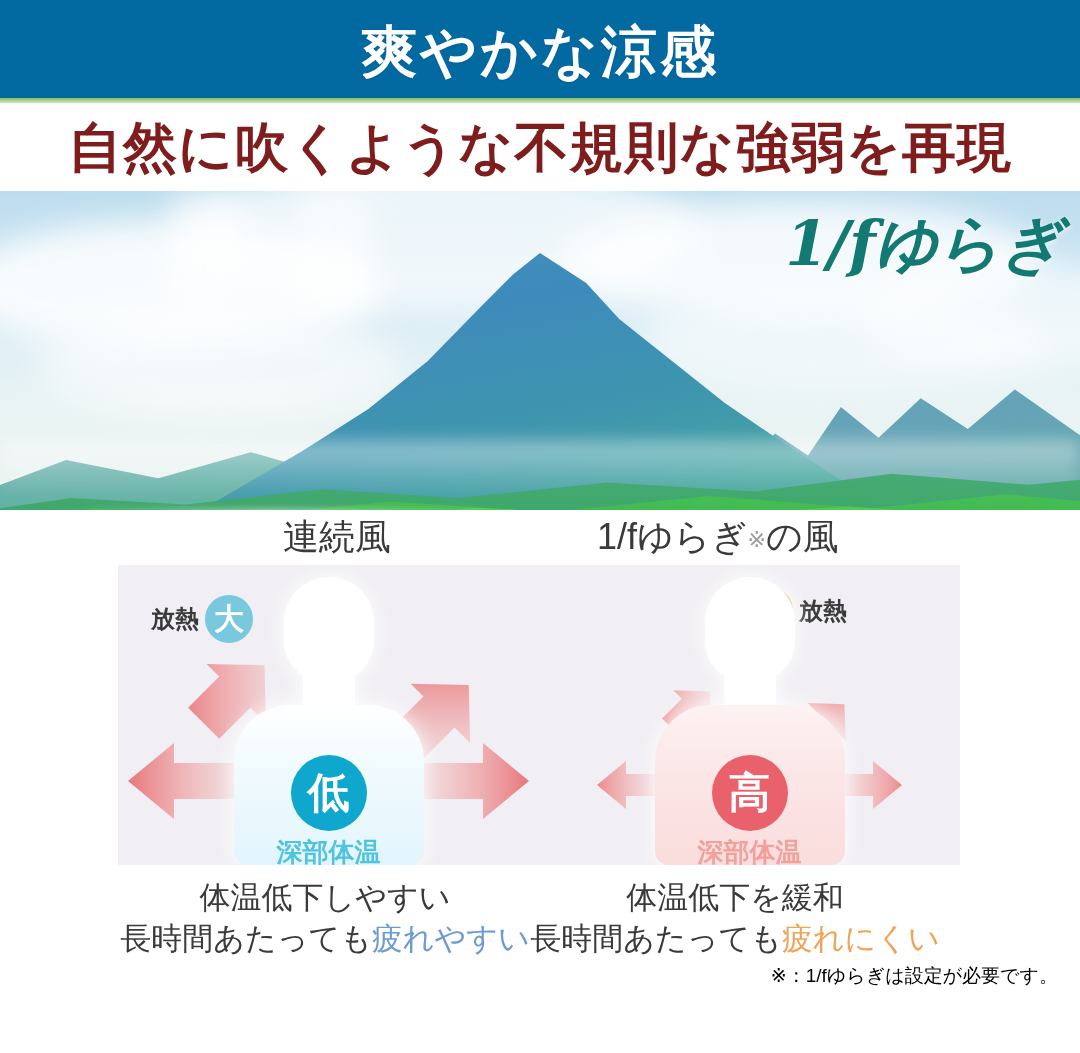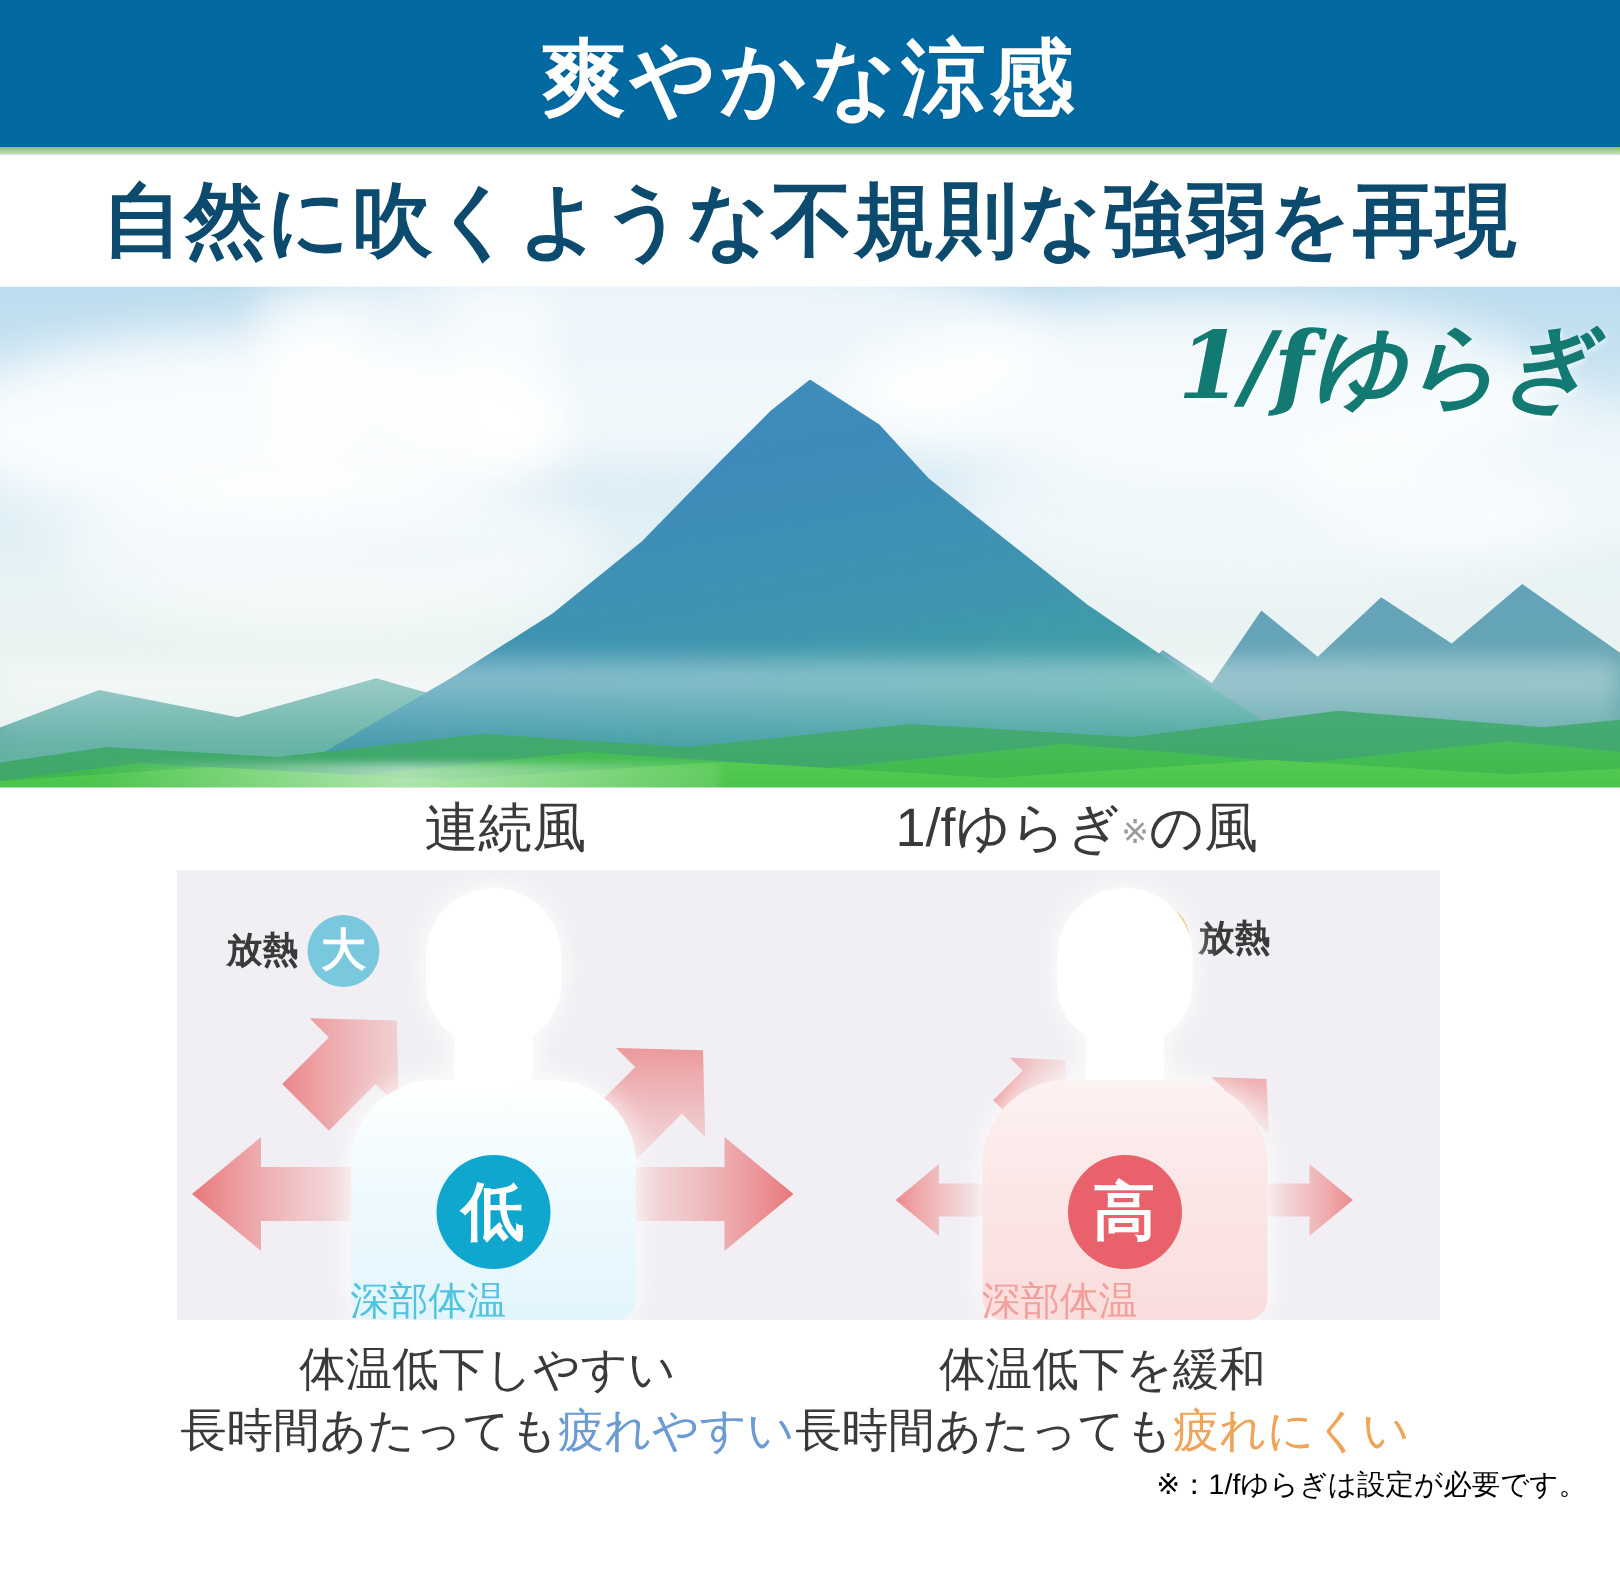--- a/index.html
+++ b/index.html
@@ -25,21 +25,21 @@
     color:#ffffff; font-size:56px; font-weight:bold; letter-spacing:3px;
     line-height:1; text-shadow:0 1px 2px rgba(0,0,0,.08);
   }
 
   
   #subtitle-bar{
     position:absolute; left:0; top:103px; width:1080px; height:88px;
     background:#ffffff; display:flex; align-items:center; justify-content:center;
   }
   #subtitle-text{
-    color:#0c4a6e; font-size:54px; font-weight:bold; letter-spacing:1px;
+    color:#7f1d1d; font-size:54px; font-weight:bold; letter-spacing:1px;
     line-height:1; white-space:nowrap;
   }
 
   
   #photo{
     position:absolute; left:0; top:191px; width:1080px; height:342px;
     overflow:hidden;
   }
   .sky{
     position:absolute; inset:0;
@@ -104,21 +104,21 @@
     position:absolute; right:18px; top:22px;
     font-family:"DejaVu Serif","Liberation Serif",serif;
     font-style:italic; font-size:62px; font-weight:600;
     color:#127a72; letter-spacing:-1px; line-height:1;
     text-shadow:0 2px 5px rgba(255,255,255,.7);
     white-space:nowrap;
   }
 
   
   #comparison{
-    position:absolute; left:0; top:525px; width:1080px; height:476px;
+    position:absolute; left:0; top:510px; width:1080px; height:476px;
     background:#ffffff;
   }
 
   .col-heading{
     position:absolute; top:9px; font-size:36px; color:#3a3a3a;
     font-weight:500; white-space:nowrap; line-height:1;
   }
   #heading-left{ left:283px; }
   #heading-right{ left:597px;text-align:center; }
   #heading-right .ref-mark{ font-size:22px; color:#9a9a9a; vertical-align:2px; }
@@ -160,22 +160,22 @@
   
   .temp-badge{
     position:absolute; left:50%; margin-left:-38px; top:178px;
     width:76px; height:76px; border-radius:50%;
     display:flex; align-items:center; justify-content:center;
     color:#ffffff; font-size:42px; font-weight:bold; line-height:1;
   }
   .temp-low{ background:#0FA7CE; }
   .temp-high{ background:#E8616B; }
   .temp-caption{
-    position:absolute; left:0; right:0; top:262px; text-align:left;
-    font-size:26px; line-height:1; font-weight:400;
+    position:absolute; left:0; right:0; top:262px; text-align:center;
+    font-size:26px; line-height:1; font-weight:700;
   }
   .cap-low{ color:#4FC3E0; }
   .cap-high{ color:#F2A09C; }
 
   
   .heat-label{
     position:absolute; display:flex; align-items:center; gap:6px;
     font-size:24px; color:#3a3a3a; font-weight:600; line-height:1;
   }
   .heat-circle{

